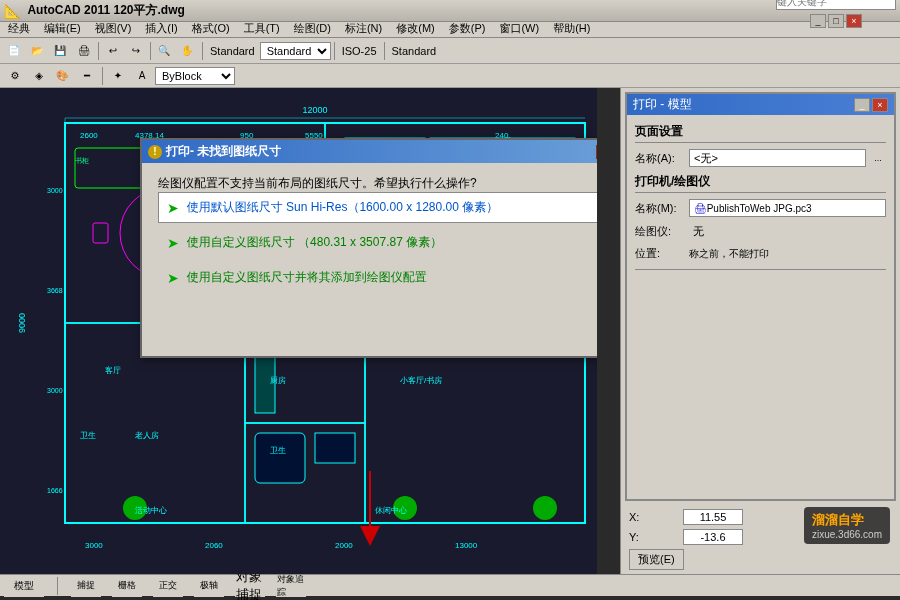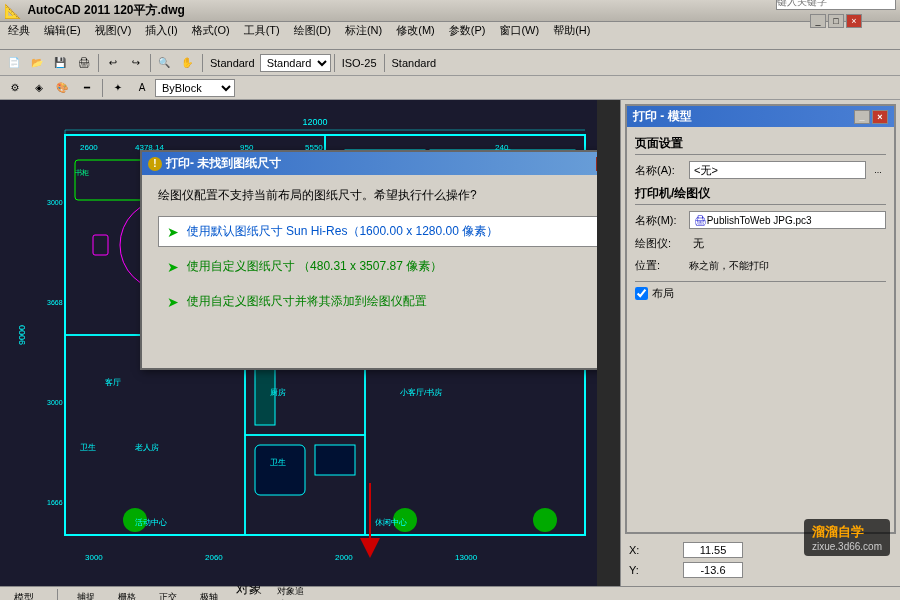--- a/index.html
+++ b/index.html
@@ -44,23 +44,23 @@
       font-size: 9px;
       display: flex;
       align-items: center;
       justify-content: center;
       cursor: pointer;
     }
 
     
     .menu-bar {
       background: #d4d0c8;
-      height: 28px;
-      display: flex;
-      align-items: flex-start;
+      height: 16px;
+      display: flex;
+      align-items: flex-end;
       padding: 0 2px;
       border-bottom: 1px solid #888;
       gap: 2px;
     }
     .menu-item {
       padding: 1px 6px;
       font-size: 11px;
       color: #000;
       cursor: pointer;
       white-space: nowrap;
@@ -152,21 +152,20 @@
     }
     .dialog-title-bar {
       background: linear-gradient(to right, #316ac5, #4a7fd4);
       color: #fff;
       font-size: 12px;
       padding: 2px 6px;
       margin: -8px -8px 8px -8px;
       display: flex;
       justify-content: space-between;
       align-items: center;
-      font-weight: bold;
     }
     .section-label {
       font-size: 12px;
       font-weight: bold;
       color: #000;
       margin-bottom: 6px;
       padding-bottom: 2px;
       border-bottom: 1px solid #888;
     }
     .field-row {
@@ -261,21 +260,20 @@
       align-items: center;
       justify-content: center;
       cursor: pointer;
     }
     .alert-content {
       padding: 12px 16px;
     }
     .alert-message {
       font-size: 12px;
       color: #000;
-      margin-bottom: 12px;
     }
     .alert-option {
       display: flex;
       align-items: center;
       padding: 6px 8px;
       margin-bottom: 4px;
       border: 1px solid transparent;
       cursor: pointer;
       font-size: 12px;
       color: #000;
@@ -594,35 +592,34 @@
       <div class="field-row">
         <span class="field-label">绘图仪:</span>
         <span class="field-value-nobox">无</span>
       </div>
       <div class="field-row">
         <span class="field-label">位置:</span>
         <span style="font-size:10px;color:#000;">称之前，不能打印</span>
       </div>
 
       <div style="margin-top:8px;padding-top:4px;border-top:1px solid #888;">
-        <div class="checkbox-row">
-          <input type="checkbox" checked="" style="">
-          <span>布局</span>
-        </div>
       </div>
     </div>
 
     <div class="right-bottom">
       <div class="field-row">
         <span class="field-label">X:</span>
         <input type="text" class="status-input" value="11.55" style="">
       </div>
       <div class="field-row">
         <span class="field-label">Y:</span>
         <input type="text" class="status-input" value="-13.6" style="">
+      </div>
+      <div style="margin-top:4px;">
+        <button style="font-size:11px;padding:2px 8px;background:#d4d0c8;border:1px solid #888;">预览(E)</button>
       </div>
     </div>
 
     <div class="watermark">
       <div class="watermark-title">溜溜自学</div>
       <div class="watermark-sub">zixue.3d66.com</div>
     </div>
   </div>
 </div>
 

